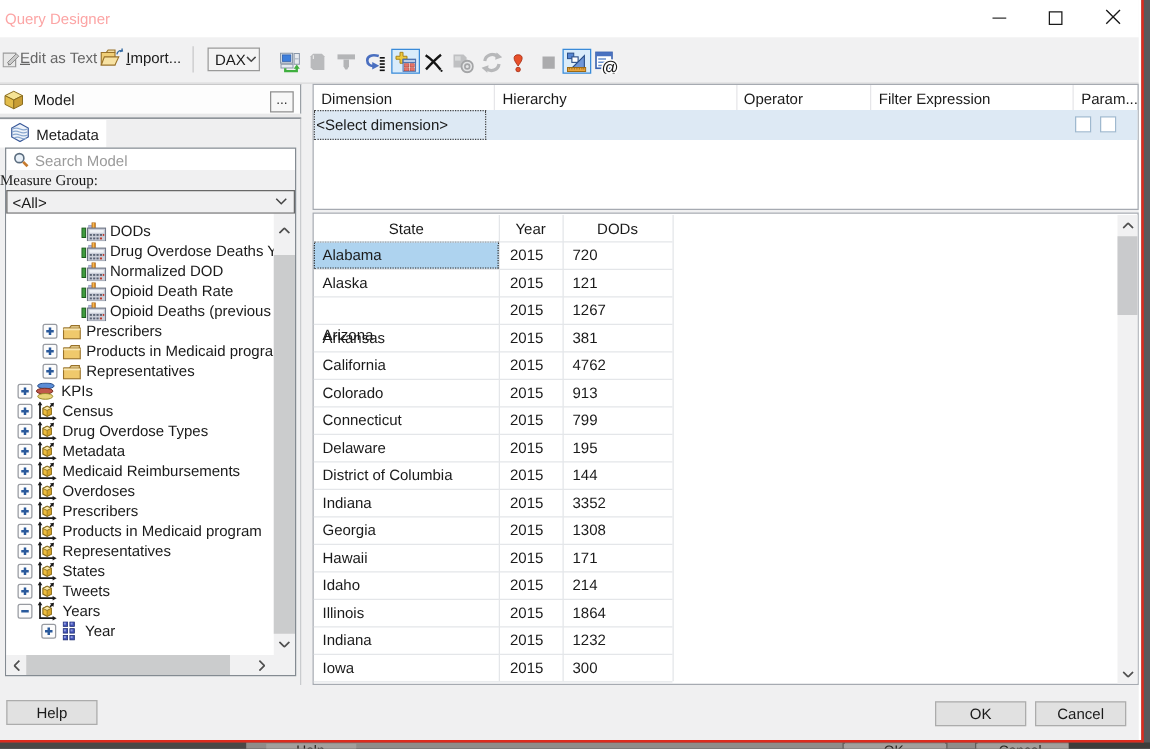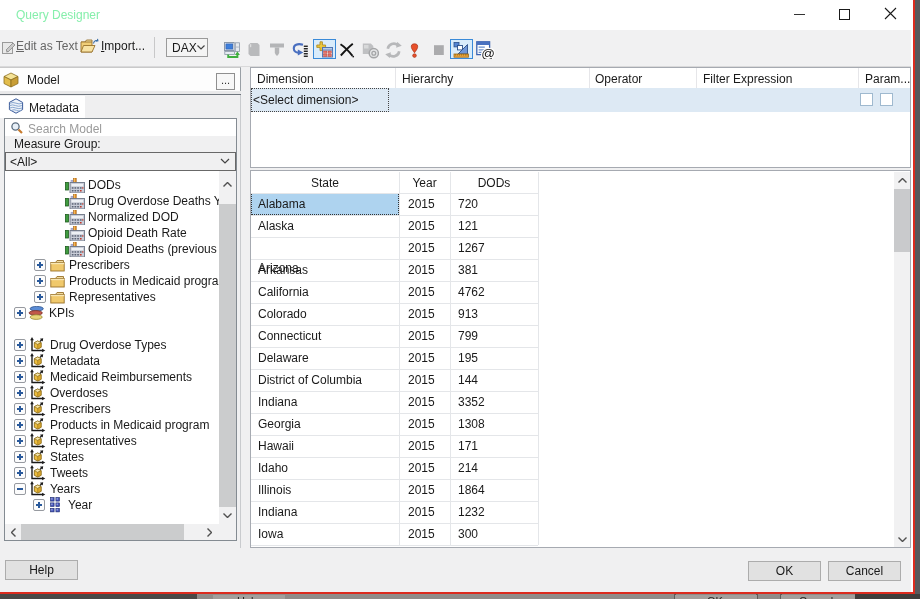--- a/index.html
+++ b/index.html
@@ -104,21 +104,21 @@
     </div>
   <div class="abs" style="left:855px;top:594px;width:65px;height:5px;background:#3f3d3b"></div>
 
   <div id="dialog" class="abs"></div>
   <div id="titlebar" class="abs"></div>
   <div id="toolbar" class="abs"></div>
   <div id="rightsliver" class="abs"></div>
   <div class="abs redR"></div>
   <div class="abs redB"></div>
 
-  <div class="txt" style="left:16px;top:8px;color:#86efac;">Query Designer</div>
+  <div class="txt" style="left:4px;top:8px;color:#fca5a5;">Query Designer</div>
   <div class="abs" style="left:794px;top:14px;width:11px;height:1px;background:#333"></div>
   <div class="abs" style="left:839px;top:9px;width:11px;height:11px;border:1px solid #1a1a1a;"></div>
   <svg class="abs" style="left:884px;top:7px" width="13" height="13" viewBox="0 0 13 13">
       <path d="M1 1 L12 12 M12 1 L1 12" stroke="#1a1a1a" stroke-width="1.1" fill="none"></path>
     </svg>
 
   <svg class="abs" style="left:2px;top:40px" width="14" height="14" viewBox="0 0 14 14">
     <rect x="0.5" y="2.5" width="10" height="11" fill="#e8e8e8" stroke="#9a9a9a"></rect>
     <path d="M4 10 L11 3 L13 5 L6 12 Z" fill="#c9c9c9" stroke="#8a8a8a" stroke-width="0.8"></path>
     <path d="M4 10 L4.6 12.4 L6 12" fill="#8a8a8a"></path>
@@ -245,21 +245,21 @@
 
   <div class="abs" style="left:240px;top:95px;width:1px;height:453px;background:#c9cbce;"></div>
 
   <div class="abs" style="left:4px;top:118px;width:233px;height:423px;background:#fff;border:1px solid #848b92;"></div>
   <svg class="abs" style="left:10px;top:121px" width="14" height="14" viewBox="0 0 14 14">
     <circle cx="5.5" cy="5.5" r="3.6" fill="#e8f0f8" stroke="#5b6d7f" stroke-width="1.3"></circle>
     <path d="M8.5 8.5 L12 12" stroke="#c77b2e" stroke-width="2.2"></path>
   </svg>
   <div class="txt" style="left:28px;top:122px;color:#9b9b9b;font-size:12px;">Search Model</div>
   <div class="abs" style="left:5px;top:136px;width:231px;height:16px;background:#f0f0f1;"></div>
-  <div class="txt" style="left:14px;top:137px;">Measure Group:</div>
+  <div class="txt" style="left:0;top:137px;font-family:Liberation Serif, serif;">Measure Group:</div>
   <div class="abs" style="left:5px;top:152px;width:231px;height:19px;background:#f0f0f1;border:1px solid #686868;"></div>
   <div class="txt" style="left:10px;top:155px;">&lt;All&gt;</div>
   <svg class="abs" style="left:220px;top:158px" width="10" height="6" viewBox="0 0 10 6">
       <path d="M1 1 L5 5 L9 1" stroke="#444" stroke-width="1.2" fill="none"></path>
     </svg>
 
   <div id="tree" class="abs" style="left:5px;top:171px;width:214px;height:353px;background:#fff;overflow:hidden;">
     <div class="trow" style="top:6px">
         <svg class="abs" style="left:60px;top:1px" width="20" height="15">
           <use href="#icoMeasure"></use>
@@ -310,20 +310,27 @@
           <use href="#icoFolder"></use>
         </svg>
         <span class="lbl" style="left:64px">Representatives</span>
       </div>
     <div class="trow" style="top:134px">
         <span class="plusbox plus" style="left:9px;top:2px"></span>
         <svg class="abs" style="left:23px;top:1px" width="16" height="14">
           <use href="#icoKpi"></use>
         </svg>
         <span class="lbl" style="left:44px">KPIs</span>
+      </div>
+    <div class="trow" style="top:150px">
+        <span class="plusbox plus" style="left:9px;top:2px"></span>
+        <svg class="abs" style="left:24px;top:0" width="17" height="16">
+          <use href="#icoDim"></use>
+        </svg>
+        <span class="lbl" style="left:45px">Census</span>
       </div>
     <div class="trow" style="top:166px">
         <span class="plusbox plus" style="left:9px;top:2px"></span>
         <svg class="abs" style="left:24px;top:0" width="17" height="16">
           <use href="#icoDim"></use>
         </svg>
         <span class="lbl" style="left:45px">Drug Overdose Types</span>
       </div>
     <div class="trow" style="top:182px">
         <span class="plusbox plus" style="left:9px;top:2px"></span>

